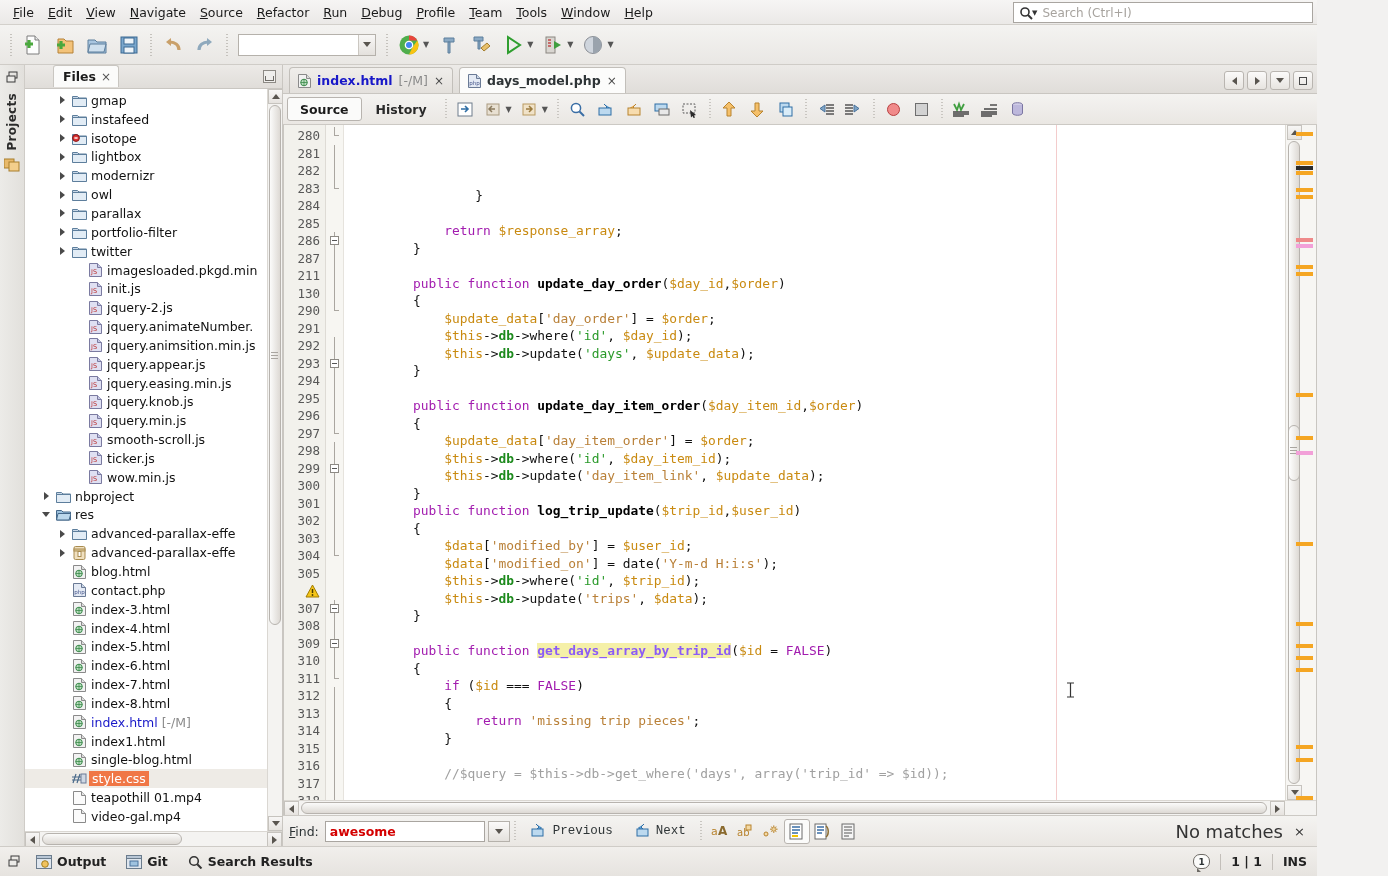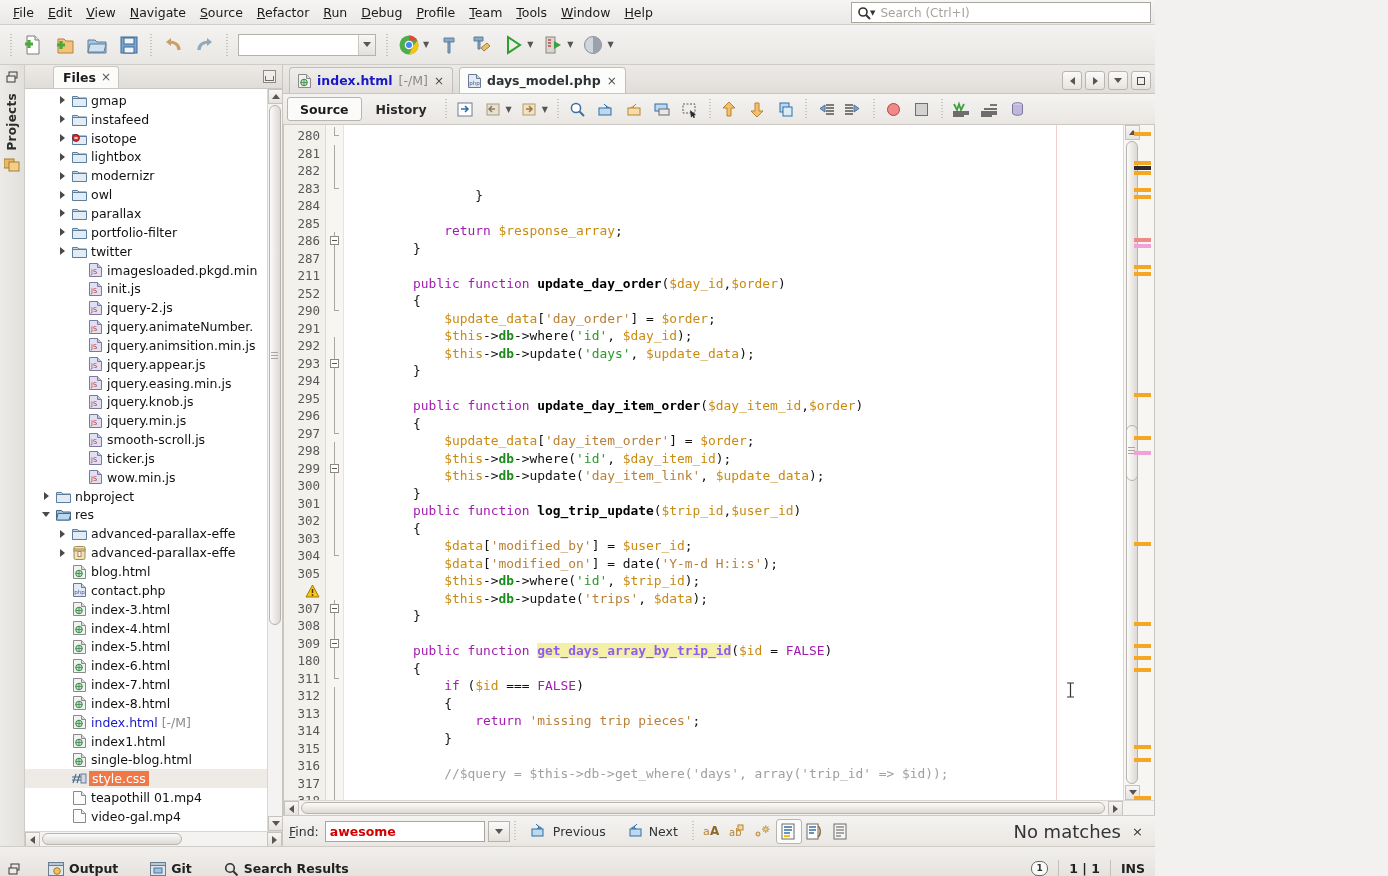--- a/index.html
+++ b/index.html
@@ -6,21 +6,21 @@
   html, body {
     margin: 0; padding: 0;
     width: 1388px; height: 876px;
     overflow: hidden;
     font-family: "DejaVu Sans", "Liberation Sans", sans-serif;
     font-size: 12px;
     background: #f2f1f0;
     color: #2e3436;
     -webkit-font-smoothing: antialiased;
   }
-  #app { position: relative; width: 1155px; height: 876px; display: flex; flex-direction: column; }
+  #app { position: relative; width: 1317px; height: 876px; display: flex; flex-direction: column; }
 
   
   .menubar {
     height: 25px; flex: 0 0 25px;
     background: linear-gradient(#f6f5f4, #ebe9e7);
     border-bottom: 1px solid #d3d0cb;
     display: flex; align-items: center; padding-left: 6px;
     position: relative;
   }
   .menu-item {
@@ -72,21 +72,21 @@
     font-size: 12px; font-weight: bold; color: #2b2b2b; letter-spacing: 0.3px;
     margin-top: 6px; margin-bottom: 6px;
   }
 
   
   .files-panel {
     width: 258px; flex: 0 0 258px; display: flex; flex-direction: column;
     background: #f2f1ef; border-right: 1px solid #c9c6c1;
   }
   .files-head {
-    height: 24px; flex: 0 0 24px; display: flex; align-items: center;
+    height: 24px; flex: 0 0 24px; display: flex; align-items: flex-start;
     background: linear-gradient(#eceae7,#e0ddd9);
     border-bottom: 1px solid #c9c6c1; position: relative;
   }
   .files-tab {
     display: flex; align-items: center; gap: 5px;
     background: #fbfbfa; border: 1px solid #c9c6c1; border-bottom: none;
     height: 22px; padding: 0 7px 0 9px; margin-left: 28px;
     border-radius: 3px 3px 0 0;
   }
   .files-tab .lbl { font-weight: bold; font-size: 12.5px; color: #1b1b1b; }
@@ -219,31 +219,31 @@
   }
   .find-lbl { font-size:12.5px; margin-right:6px; }
   .find-input {
     width:160px; height:21px; background:#fff; border:1px solid #a9a5a0;
     color:#d40000; font-size:12.5px; font-weight:bold; padding:0 4px;
     display:flex; align-items:center;
   }
   .find-drop { width:22px; height:21px; margin-left:3px;
     background:linear-gradient(#fbfaf9,#e4e1dd); border:1px solid #b5b1ab;
     display:flex; align-items:center; justify-content:center;}
-  .fb-btn { display:flex; align-items:center; gap:5px; padding:0 10px; height:24px; font-size:12.5px; }
+  .fb-btn { display:flex; align-items:center; gap:5px; padding:0 10px; height:24px; font-size:12.5px;font-family:Liberation Mono, monospace; }
   .fb-icon-btn { width:26px; height:25px; display:flex; align-items:center; justify-content:center; }
   .fb-icon-btn.on { background:#fbfbfa; border:1px solid #b8b4af; border-radius:3px; }
   .nomatch { position:absolute; right:34px; font-size:18px; color:#333; }
   .find-close { position:absolute; right:12px; font-size:13px; color:#333; }
 
   
   .statusbar {
-    height: 30px; flex:0 0 30px; display:flex; align-items:flex-end;
+    height: 30px; flex:0 0 30px; display:flex; align-items:center;
     background: linear-gradient(#f1efec,#e6e3df); border-top:1px solid #cfccc7;
-    padding-left:6px; gap:20px; position:relative;
+    padding-left:6px; gap:8px; position:relative;
   }
   .sb-item { display:flex; align-items:center; gap:5px; padding:0 6px; font-size:12.5px; font-weight:bold; color:#222; }
   .sb-right { position:absolute; right:6px; display:flex; align-items:center; gap:0; }
   .sb-sep { width:1px; height:16px; background:#c3bfba; margin:0 10px; }
   .sb-cell { font-size:12.5px; font-weight:bold; color:#222; }
   .notif-bubble { position:relative; width:17px; height:15px; border:1px solid #6d6a65; border-radius:7px;
     background:#fbfbfa; display:flex; align-items:center; justify-content:center; font-size:9px; font-weight:bold; }
   .notif-bubble::after { content:""; position:absolute; left:3px; bottom:-4px; width:0;height:0;
     border-left:4px solid #6d6a65; border-top:4px solid transparent; border-bottom:0; }
 </style>
@@ -1084,21 +1084,21 @@
           <div class="gutter" id="gutter">
               <div class="gline">280</div>
               <div class="gline">281</div>
               <div class="gline">282</div>
               <div class="gline">283</div>
               <div class="gline">284</div>
               <div class="gline">285</div>
               <div class="gline">286</div>
               <div class="gline">287</div>
               <div class="gline">211</div>
-              <div class="gline">252</div>
+              <div class="gline">130</div>
               <div class="gline">290</div>
               <div class="gline">291</div>
               <div class="gline">292</div>
               <div class="gline">293</div>
               <div class="gline">294</div>
               <div class="gline">295</div>
               <div class="gline">296</div>
               <div class="gline">297</div>
               <div class="gline">298</div>
               <div class="gline">299</div>
@@ -1109,21 +1109,21 @@
               <div class="gline">304</div>
               <div class="gline">305</div>
               <div class="gline"><span style="display:inline-block;position:relative;top:2px;"><svg width="15" height="14" viewBox="0 0 15 14">
                     <path d="M7.5 1l6.5 12H1z" fill="#f5c518" stroke="#a07b00"></path>
                     <path d="M7.5 5v4" stroke="#4a3c00" stroke-width="1.5"></path>
                     <circle cx="7.5" cy="11" r="0.9" fill="#4a3c00"></circle>
                   </svg></span></div>
               <div class="gline">307</div>
               <div class="gline">308</div>
               <div class="gline">309</div>
-              <div class="gline">180</div>
+              <div class="gline">310</div>
               <div class="gline">311</div>
               <div class="gline">312</div>
               <div class="gline">313</div>
               <div class="gline">314</div>
               <div class="gline">315</div>
               <div class="gline">316</div>
               <div class="gline">317</div>
               <div class="gline">318</div>
             </div>
           <div class="foldcol" id="foldcol">

